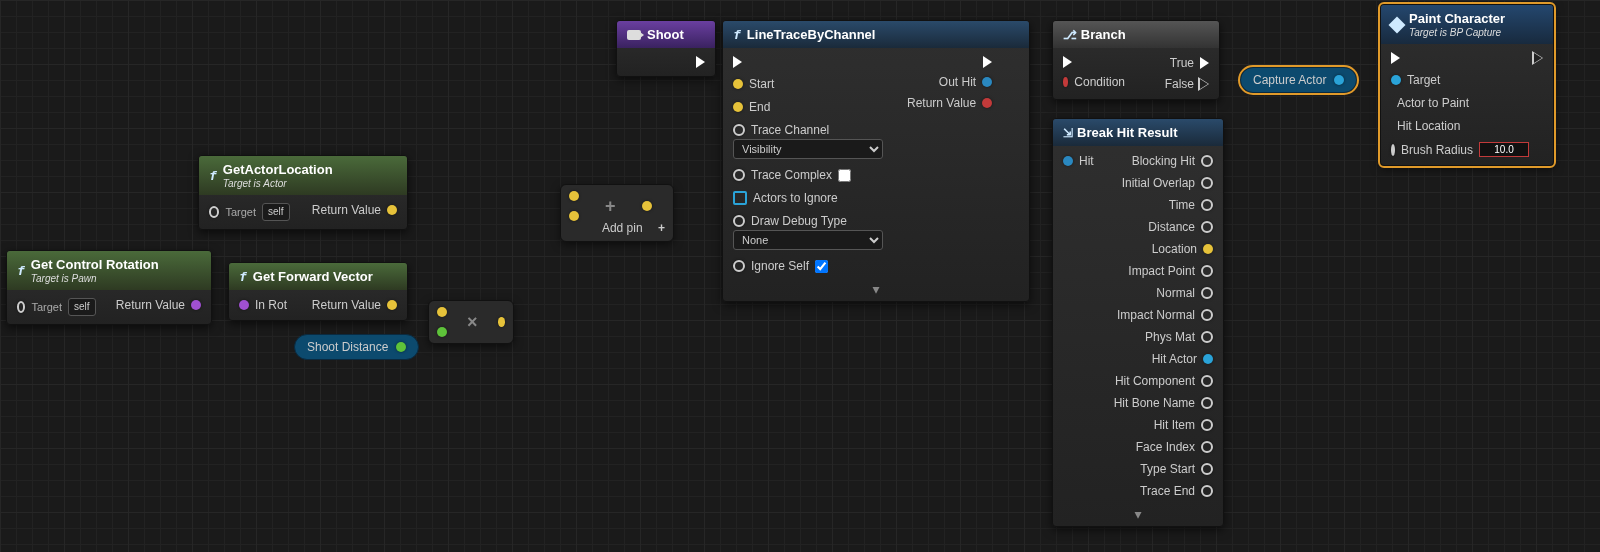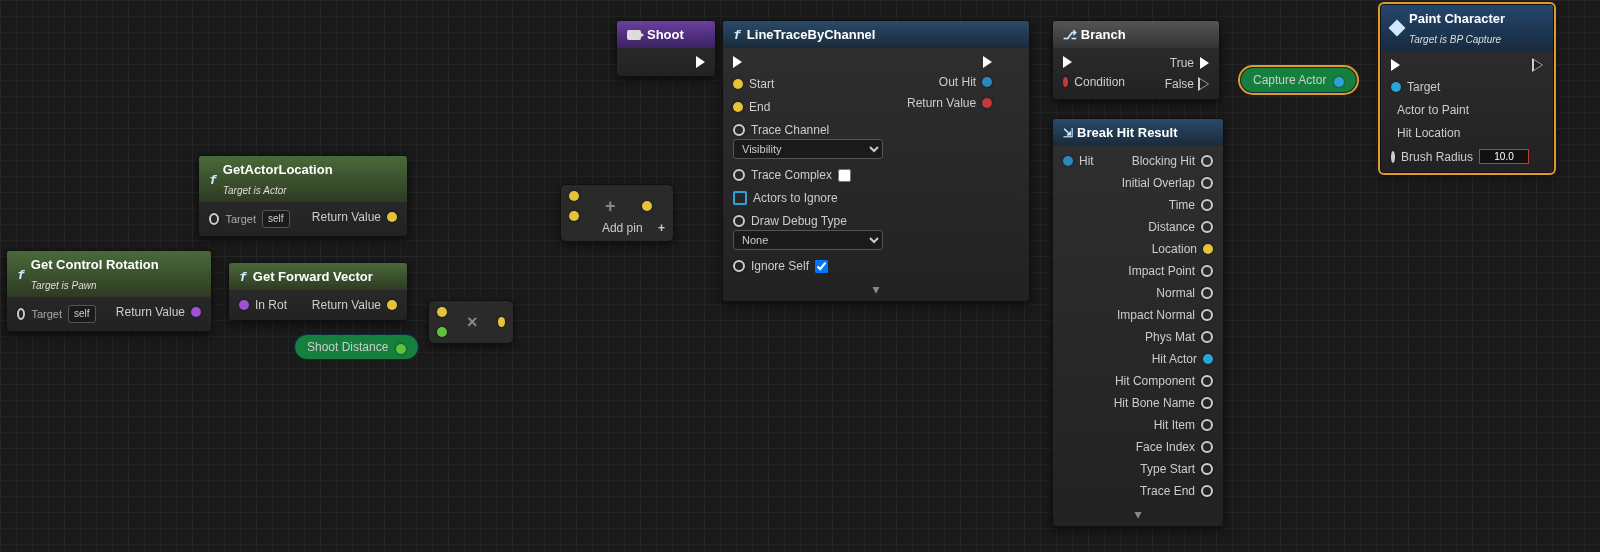--- a/index.html
+++ b/index.html
@@ -7,21 +7,21 @@
     background-image:
       linear-gradient(#262626 1px,transparent 1px),
       linear-gradient(90deg,#262626 1px,transparent 1px),
       linear-gradient(#222 1px,transparent 1px),
       linear-gradient(90deg,#222 1px,transparent 1px);
     background-size:64px 64px,64px 64px,16px 16px,16px 16px;
   }
   svg.wires{position:absolute;inset:0;pointer-events:none}
   .node{position:absolute;background:linear-gradient(#2f2f2f,#222);border:1px solid #111;border-radius:4px;box-shadow:0 3px 10px rgba(0,0,0,.6);overflow:hidden}
   .hdr{padding:6px 10px;font-weight:bold;color:#fff;font-size:13px;display:flex;align-items:center;gap:6px}
-  .hdr .sub{display:block;font-weight:normal;font-style:italic;font-size:10px;color:#ddd;margin-top:8px}
+  .hdr .sub{display:block;font-weight:normal;font-style:italic;font-size:10px;color:#ddd;margin-top:1px}
   .htxt{display:flex;flex-direction:column}
   .h-green{background:linear-gradient(#4a6a3a,#2e3a22)}
   .h-purple{background:linear-gradient(#6a3fa0,#3a2260)}
   .h-darkblue{background:linear-gradient(#2a4a6a,#1a2a3a)}
   .h-grey{background:linear-gradient(#555,#333)}
   .h-bluefn{background:linear-gradient(#24476e,#182a3e)}
   .body{padding:8px 10px;display:flex;gap:24px}
   .col{display:flex;flex-direction:column;gap:7px;min-width:60px}
   .col.right{align-items:flex-end;text-align:left}
   .row{display:flex;align-items:center;gap:6px;white-space:nowrap;line-height:14px}
@@ -38,21 +38,21 @@
   .c-purple{background:#a050d0;border-color:#a050d0}
   .c-struct{background:#1e4a6e;border-color:#1e4a6e}
   .c-teal{background:#20c0a0;border-color:#20c0a0}
   .c-cyan{background:#40cccc;border-color:#40cccc}
   .pillbox{display:inline-block;border:1px solid #555;border-radius:3px;padding:1px 5px;font-size:10px;background:#1a1a1a}
   select.ddl{background:#1a1a1a;color:#ccc;border:1px solid #555;border-radius:3px;padding:2px 4px;font-size:11px;width:150px}
   input.chk{margin:0}
   input.num{width:32px;background:#111;border:1px solid #c23a3a;color:#fff;font-size:10px;padding:1px 8px;text-align:center}
   .operator{position:absolute;background:#2a2a2a;border:1px solid #111;border-radius:6px;box-shadow:0 3px 8px rgba(0,0,0,.5);padding:6px 8px}
   .operator .sym{font-size:18px;color:#888;font-weight:bold}
-  .chip{position:absolute;background:#15803d;border:1px solid #0a2a40;border-radius:14px;padding:5px 12px;display:flex;align-items:flex-end;gap:8px}
+  .chip{position:absolute;background:#0c4a6e;border:1px solid #0a2a40;border-radius:14px;padding:5px 12px;display:flex;align-items:center;gap:8px}
   .ficon{font-family:monospace;font-style:italic;font-weight:bold;color:#cfeaff}
   .evicon{width:14px;height:10px;background:#ddd;border-radius:2px;display:inline-block;position:relative}
   .evicon::after{content:"";position:absolute;right:-3px;top:2px;width:0;height:0;border-top:3px solid transparent;border-bottom:3px solid transparent;border-left:4px solid #ddd}
   .bricon{display:inline-block;color:#cfeaff;font-size:12px;letter-spacing:-2px}
   .qicon{width:12px;height:12px;transform:rotate(45deg);background:#cfeaff;display:inline-block}
   .tgt{color:#aaa;font-size:11px}
   .expand{text-align:center;color:#888;font-size:14px;padding-bottom:4px}
   .highlight-orange{outline:2px solid #e09a2a;outline-offset:0px}
   .square{width:10px;height:10px;border:2px solid #2aa3d8;background:transparent;display:inline-block;border-radius:2px}
 </style>

